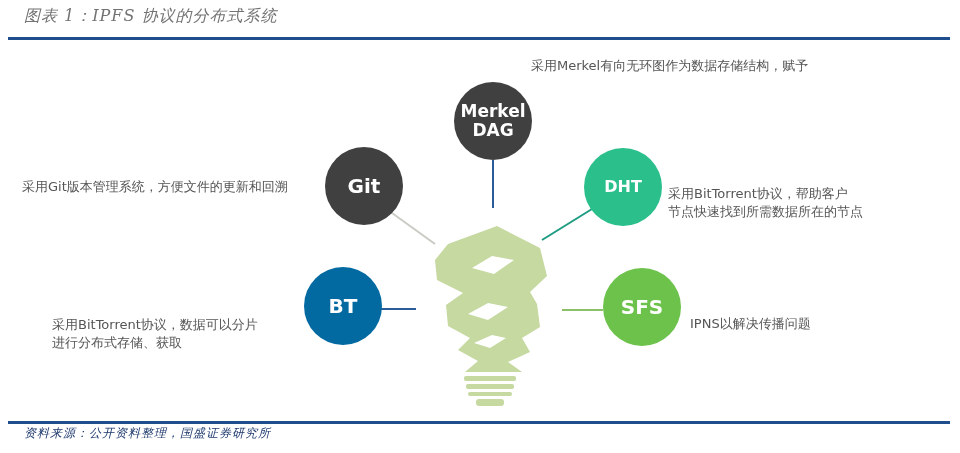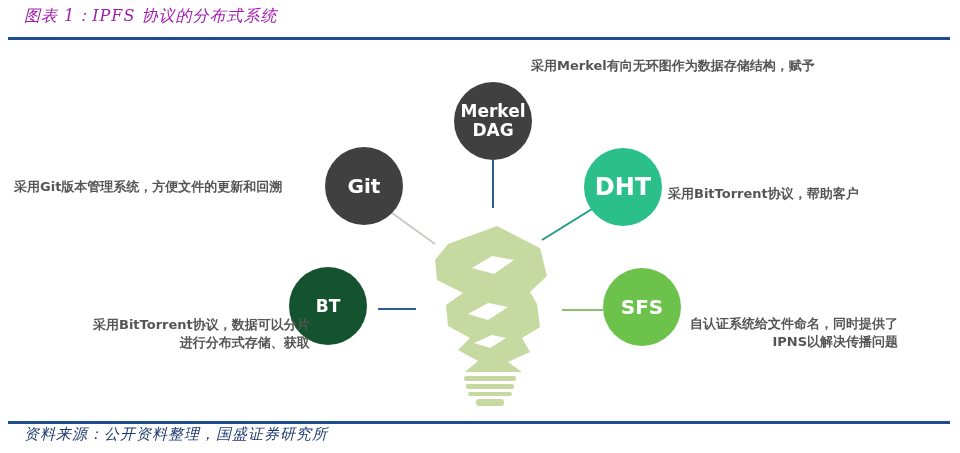--- a/index.html
+++ b/index.html
@@ -1,28 +1,28 @@
 <!DOCTYPE html>
 <html><head>
   <meta charset="utf-8">
   <style>
     html, body { margin: 0; padding: 0; background: #ffffff; }
     body { width: 960px; height: 453px; position: relative; overflow: hidden;
            font-family: "DejaVu Sans", "Liberation Sans", sans-serif; }
     .title { position: absolute; left: 24px; top: 6px; font-family: "DejaVu Serif", "Liberation Serif", serif;
-             font-style: italic; font-size: 16px; color: #a21caf; letter-spacing: 1px; }
+             font-style: italic; font-size: 16px; color: #737373; letter-spacing: 1px; }
     .rule { position: absolute; left: 8px; width: 942px; height: 3px; background: #1f4e8c; }
     .rule.top { top: 37px; }
     .rule.bottom { top: 421px; }
     .source { position: absolute; left: 24px; top: 425px; font-family: Liberation Serif, serif;
-              font-style: italic; font-size: 15px; color: #1f3a6e; letter-spacing: 1px; }
+              font-style: italic; font-size: 12px; color: #1f3a6e; letter-spacing: 1px; }
     svg.diagram { position: absolute; left: 0; top: 0; }
     .node { position: absolute; border-radius: 50%; display: flex; align-items: center; justify-content: center;
             color: #ffffff; font-weight: bold; text-align: center; line-height: 1.1; }
-    .desc { position: absolute; font-size: 13px; font-weight: bold; color: #555555; line-height: 18px; white-space: nowrap; text-align: right; }
+    .desc { position: absolute; font-size: 13px; font-weight: normal; color: #555555; line-height: 18px; white-space: nowrap; }
   </style>
 </head>
 <body>
 
 <div class="title">图表 1：IPFS 协议的分布式系统</div>
 <div class="rule top"></div>
 
 <svg class="diagram" width="960" height="453" viewBox="0 0 960 453">
 
   <line x1="493" y1="160" x2="493" y2="208" stroke="#2a5c9a" stroke-width="2"></line>
@@ -49,41 +49,41 @@
     <div>DAG</div>
   </div>
 </div>
 <div class="desc" style="left:531px; top:57px;">
   <div>采用Merkel有向无环图作为数据存储结构，赋予</div>
 </div>
 
 <div class="node" style="left:325px; top:147px; width:78px; height:78px; background:#404040; font-size:20px;">
   <span>Git</span>
 </div>
-<div class="desc" style="left:14px; top:178px;">
+<div class="desc" style="left:22px; top:178px;">
   <div>采用Git版本管理系统，方便文件的更新和回溯</div>
 </div>
 
-<div class="node" style="left:584px; top:148px; width:78px; height:78px; background:#2bbf8c; font-size:24px;">
+<div class="node" style="left:584px; top:148px; width:78px; height:78px; background:#2bbf8c; font-size:16px;">
   <span>DHT</span>
 </div>
 <div class="desc" style="left:668px; top:185px;">
   <div>采用BitTorrent协议，帮助客户</div>
+  <div>节点快速找到所需数据所在的节点</div>
 </div>
 
-<div class="node" style="left:289px; top:267px; width:78px; height:78px; background:#14532d; font-size:17px;">
+<div class="node" style="left:304px; top:267px; width:78px; height:78px; background:#0369a1; font-size:20px;">
   <span>BT</span>
 </div>
-<div class="desc" style="left:52px; top:316px;margin-left:41px;">
+<div class="desc" style="left:52px; top:316px;">
   <div>采用BitTorrent协议，数据可以分片</div>
   <div>进行分布式存储、获取</div>
 </div>
 
 <div class="node" style="left:603px; top:268px; width:78px; height:78px; background:#6cc24a; font-size:20px;text-align:right;">
   <span>SFS</span>
 </div>
 <div class="desc" style="left:690px; top:315px;">
-  <div>自认证系统给文件命名，同时提供了</div>
   <div>IPNS以解决传播问题</div>
 </div>
 
 <div class="rule bottom"></div>
 <div class="source">资料来源：公开资料整理，国盛证券研究所</div>
 
 </body></html>

